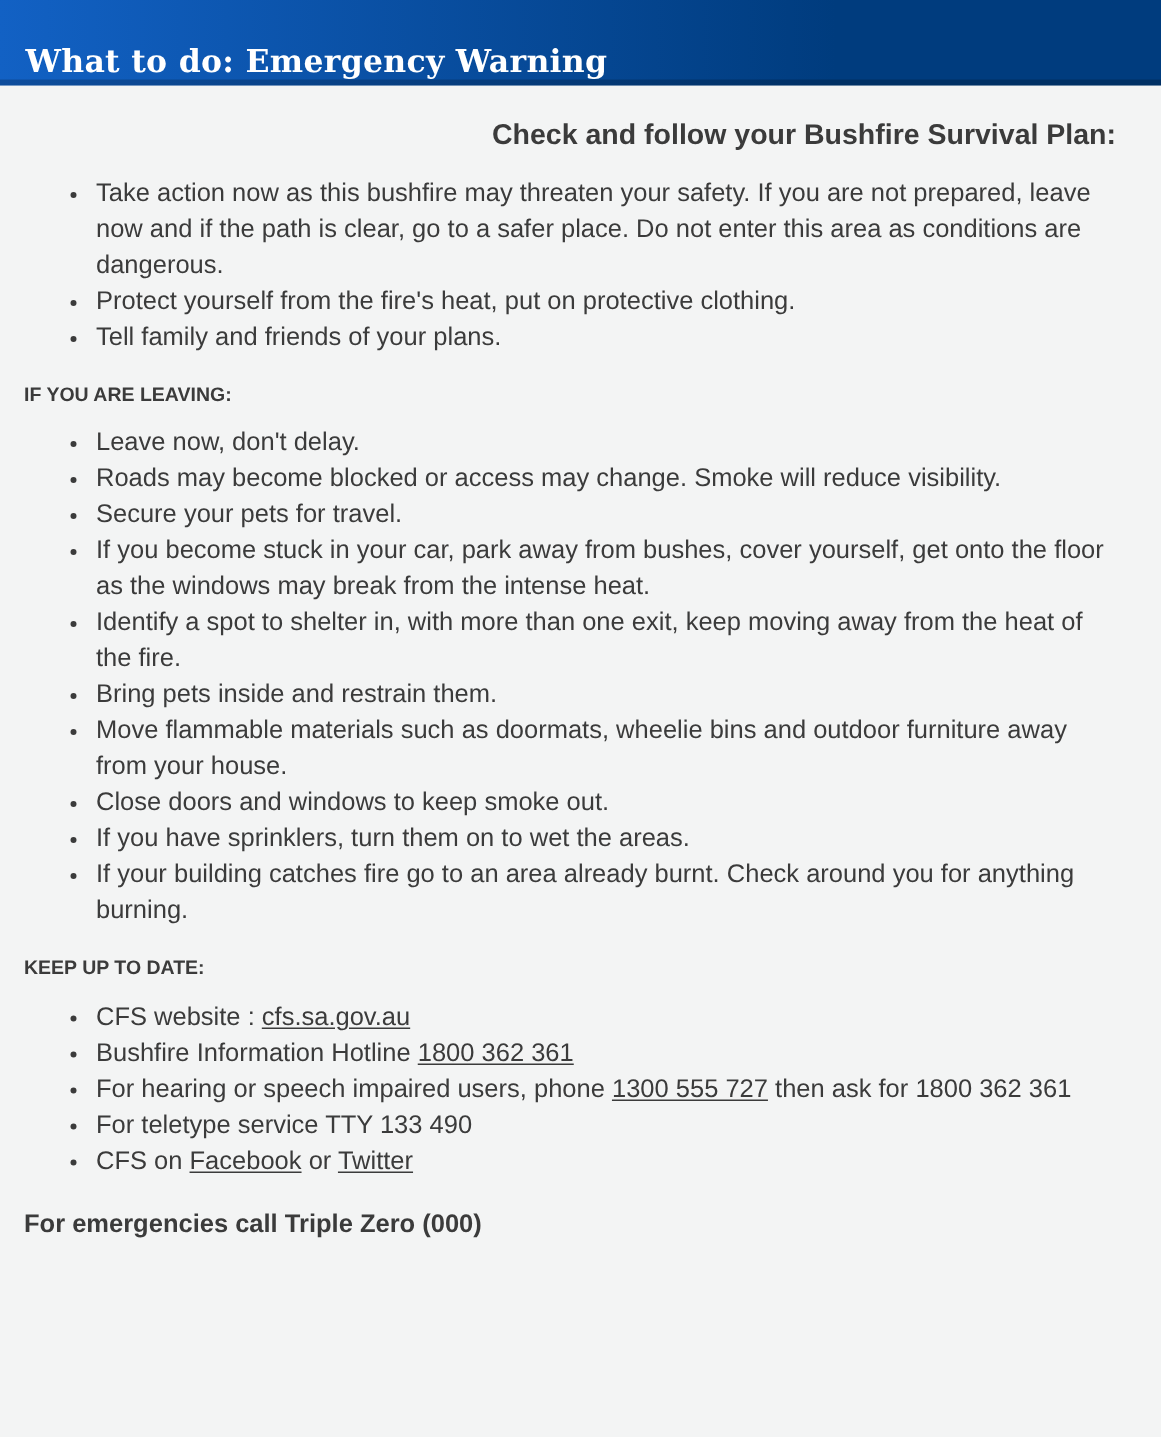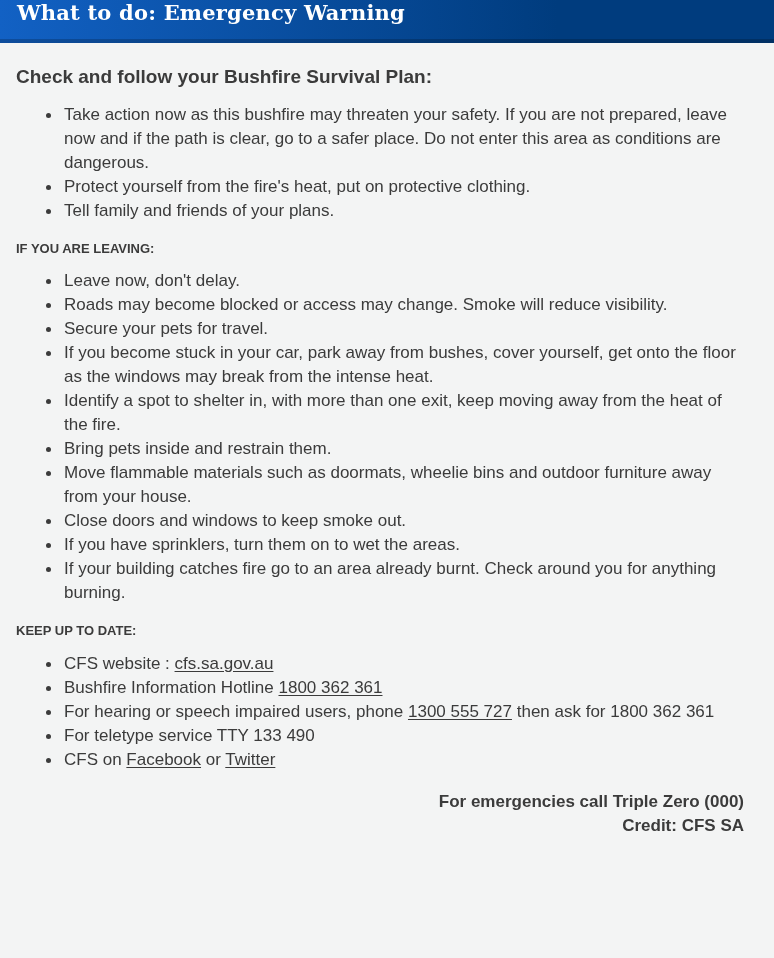--- a/index.html
+++ b/index.html
@@ -13,26 +13,26 @@
   html, body { margin: 0; padding: 0; }
   body {
     width: 774px;
     min-height: 958px;
     background: var(--page-bg);
     color: var(--text);
     font-family: "Liberation Sans", sans-serif;
     font-size: 17px;
   }
   .page-header {
-    height: 43px;
+    height: 57px;
     background: linear-gradient(90deg, var(--header-grad-start) 0%, var(--header-grad-end) 72%);
     box-shadow: inset 0 -4px 0 rgba(0,0,0,0.20);
     display: flex;
-    align-items: flex-start;
-    padding: 0 17px 20px 17px;
+    align-items: flex-end;
+    padding: 0 17px 4px 17px;
   }
   .page-title {
     margin: 0;
     font-family: "DejaVu Serif", serif;
     font-weight: 700;
     font-size: 21px;
     letter-spacing: 0.2px;
     color: var(--header-text);
   }
   .content {
@@ -42,20 +42,21 @@
     margin: 18px 0 13px 0;
     font-size: 13px;
     font-weight: 700;
     line-height: 1.2;
     color: var(--text);
   }
   .section-heading.primary {
     margin-top: 0;
     margin-bottom: 14px;
     font-size: 19px;
+    text-align: right;
   }
   ul.bullet-list {
     margin: 0;
     padding-left: 46px;
   }
   ul.bullet-list li {
     line-height: 24px;
     padding-left: 2px;
   }
   ul.bullet-list li::marker {
@@ -66,21 +67,21 @@
     color: inherit;
     text-decoration: underline;
     text-underline-offset: 2px;
   }
   .bold { font-weight: 400; }
   .footer-note {
     margin-top: 18px;
     font-weight: 700;
     line-height: 24px;
   }
-  .footer-note p { margin: 0; text-align: right; }
+  .footer-note p { margin: 0; }
 </style>
 </head>
 <body>
 
 <header class="page-header">
   <h1 class="page-title">What to do: Emergency Warning</h1>
 </header>
 
 <main class="content">
 
@@ -120,16 +121,15 @@
         <li><span>CFS website : </span><a href="#">cfs.sa.gov.au</a></li>
         <li><span>Bushfire Information Hotline </span><a href="#" class="bold">1800 362 361</a></li>
         <li><span>For hearing or speech impaired users, phone </span><a href="#" class="bold">1300 555 727</a><span class="bold"> </span><span class="bold">then ask for 1800 362 361</span></li>
         <li><span>For teletype service </span><span class="bold">TTY 133 490</span></li>
         <li><span>CFS on </span><a href="#">Facebook</a><span> or </span><a href="#">Twitter</a></li>
       </ul>
   </section>
 
   <div class="footer-note">
     <p>For emergencies call Triple Zero (000)</p>
-    <p>Credit: CFS SA</p>
   </div>
 
 </main>
 
 </body></html>

